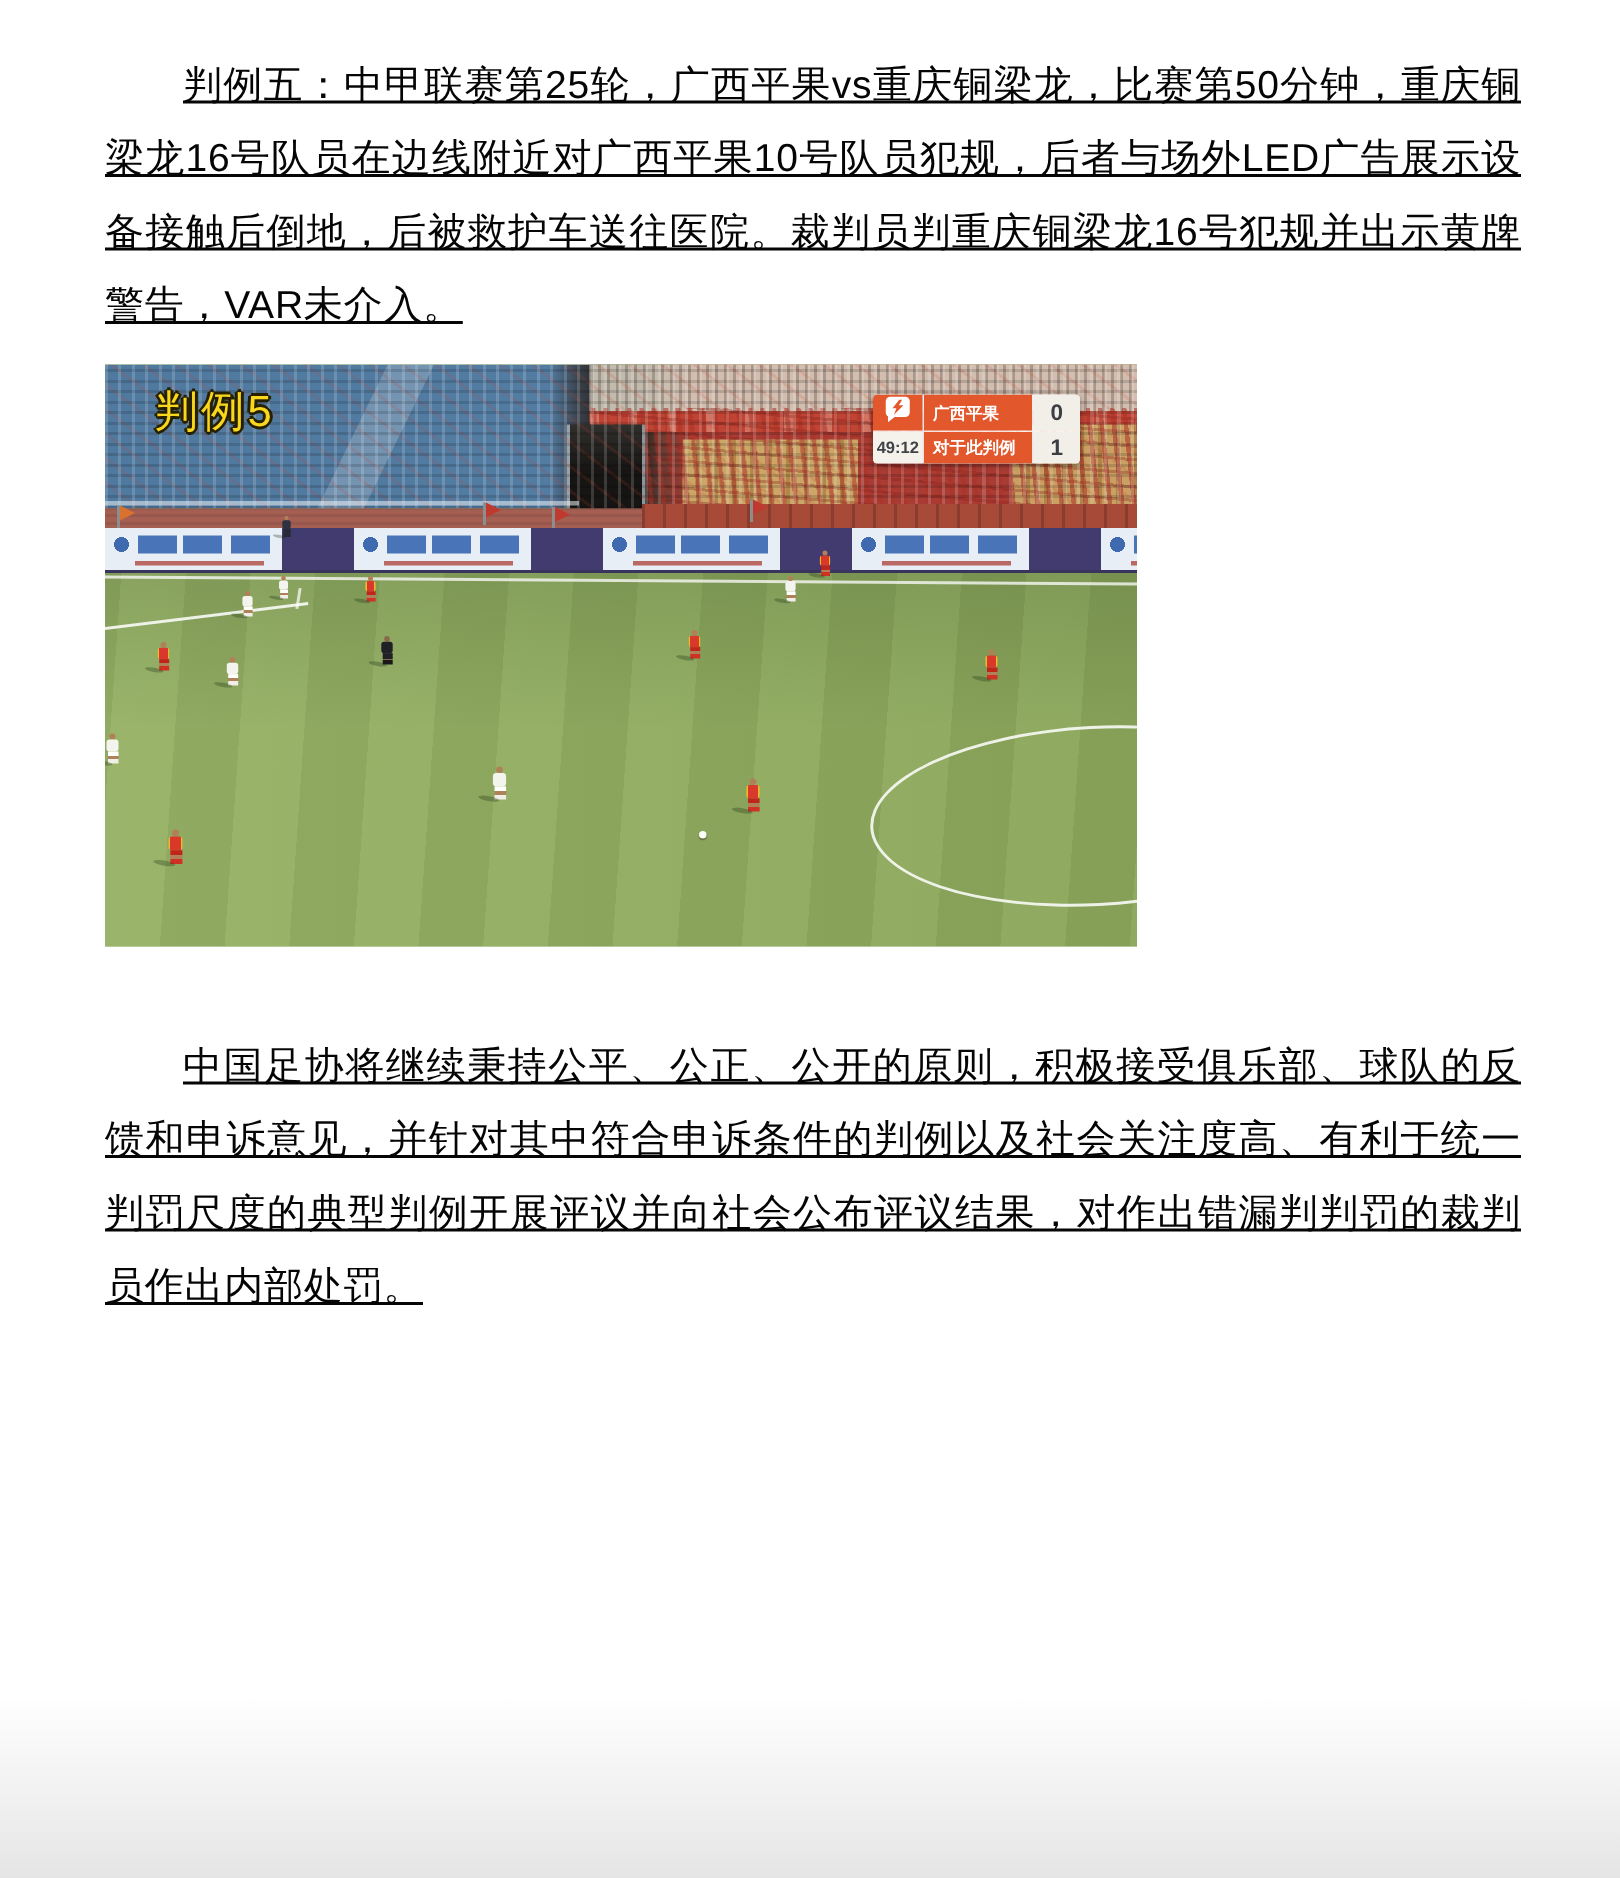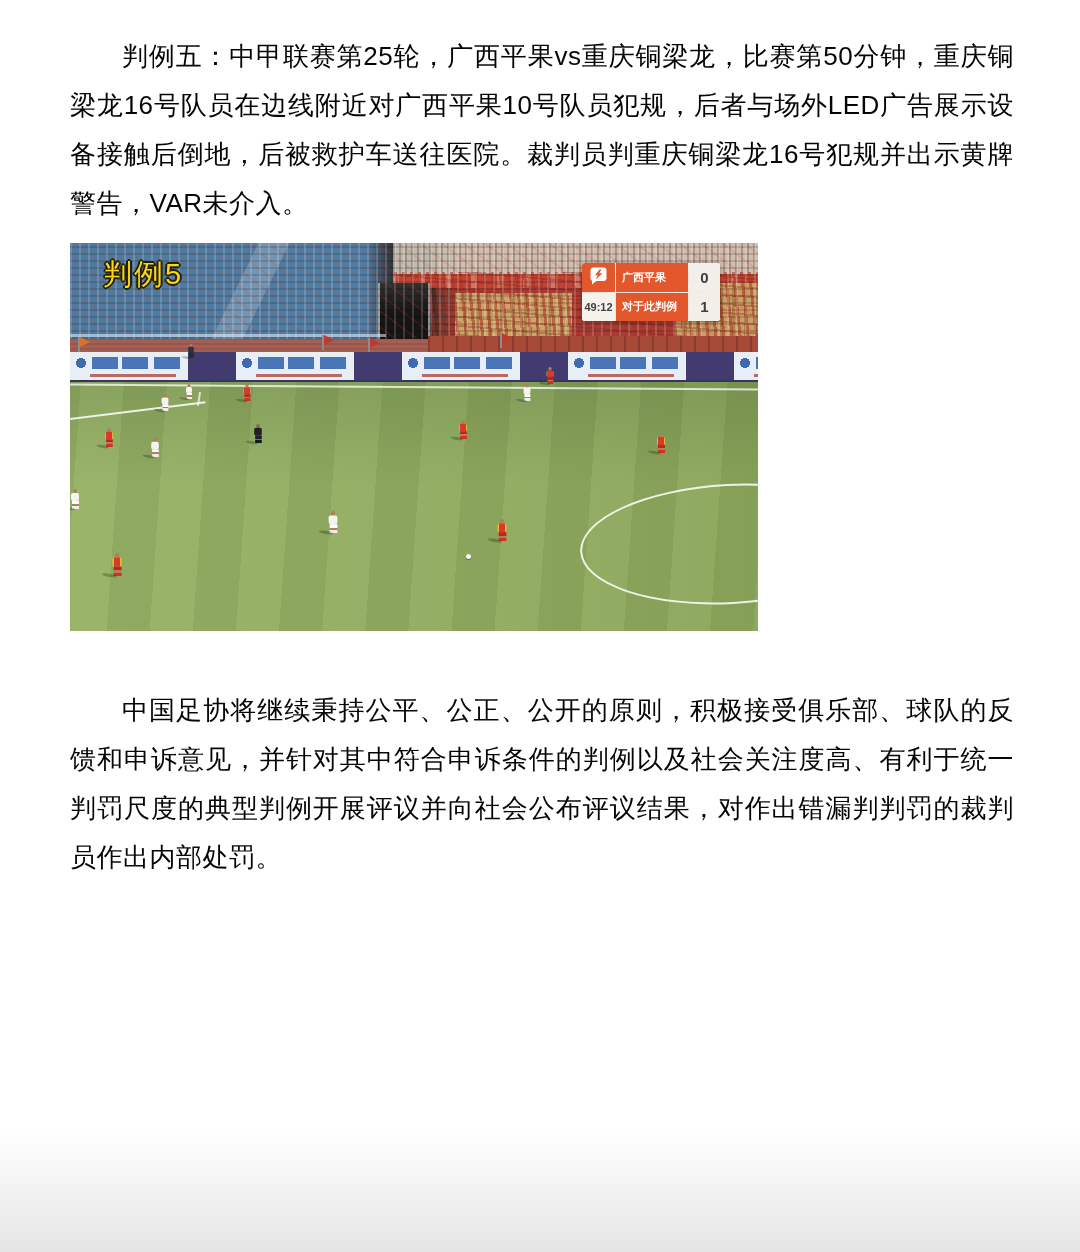--- a/index.html
+++ b/index.html
@@ -18,20 +18,21 @@
     padding-top: 32px;
     color: #050505;
   }
   .article p {
     margin: 0 0 13px 0;
     font-size: 26px;
     line-height: 49px;
     text-align: justify;
     text-indent: 2em;
     letter-spacing: 0.5px;
+    text-decoration: underline;
   }
   
   figure.match-photo {
     margin: 15px 0 55px 0;
     width: 688px; height: 388px;
     position: relative;
     overflow: hidden;
     background: #8ba65b;
   }
   
@@ -185,21 +186,21 @@
   .case-label {
     position: absolute; left: 33px; top: 12px;
     font-size: 29px; font-weight: normal; letter-spacing: 2px;
     color: #f8d71d;
     text-shadow:
       -2px 0 0 #262000, 2px 0 0 #262000, 0 -2px 0 #262000, 0 2px 0 #262000,
       -1px -1px 0 #262000, 1px -1px 0 #262000, -1px 1px 0 #262000, 1px 1px 0 #262000;
   }
   
   .scoreboard {
-    position: absolute; left: 512px; top: 20px; width: 138px; height: 58px;
+    position: absolute; left: 512px; top: 20px; width: 138px; height: 46px;
     display: grid; grid-template-columns: 33px 72px 31px; grid-template-rows: 1fr 1fr;
     gap: 1px; background: rgba(255,255,255,.85);
     border-radius: 3px; overflow: hidden;
     box-shadow: 0 1px 4px rgba(0,0,0,.35);
   }
   .sb-cell { display: flex; align-items: center; }
   .sb-logo { background: #e2572b; justify-content: center; }
   .sb-name { background: #e2572b; color: #ffffff; font-size: 11px; font-weight: bold; padding-left: 6px; letter-spacing: 0; white-space: nowrap; }
   .sb-score { background: #f2efe8; color: #3b3e42; font-size: 15px; font-weight: bold; justify-content: center; }
   .sb-time { background: #f5f2ec; color: #3f4347; font-size: 11px; font-weight: bold; justify-content: center; }

